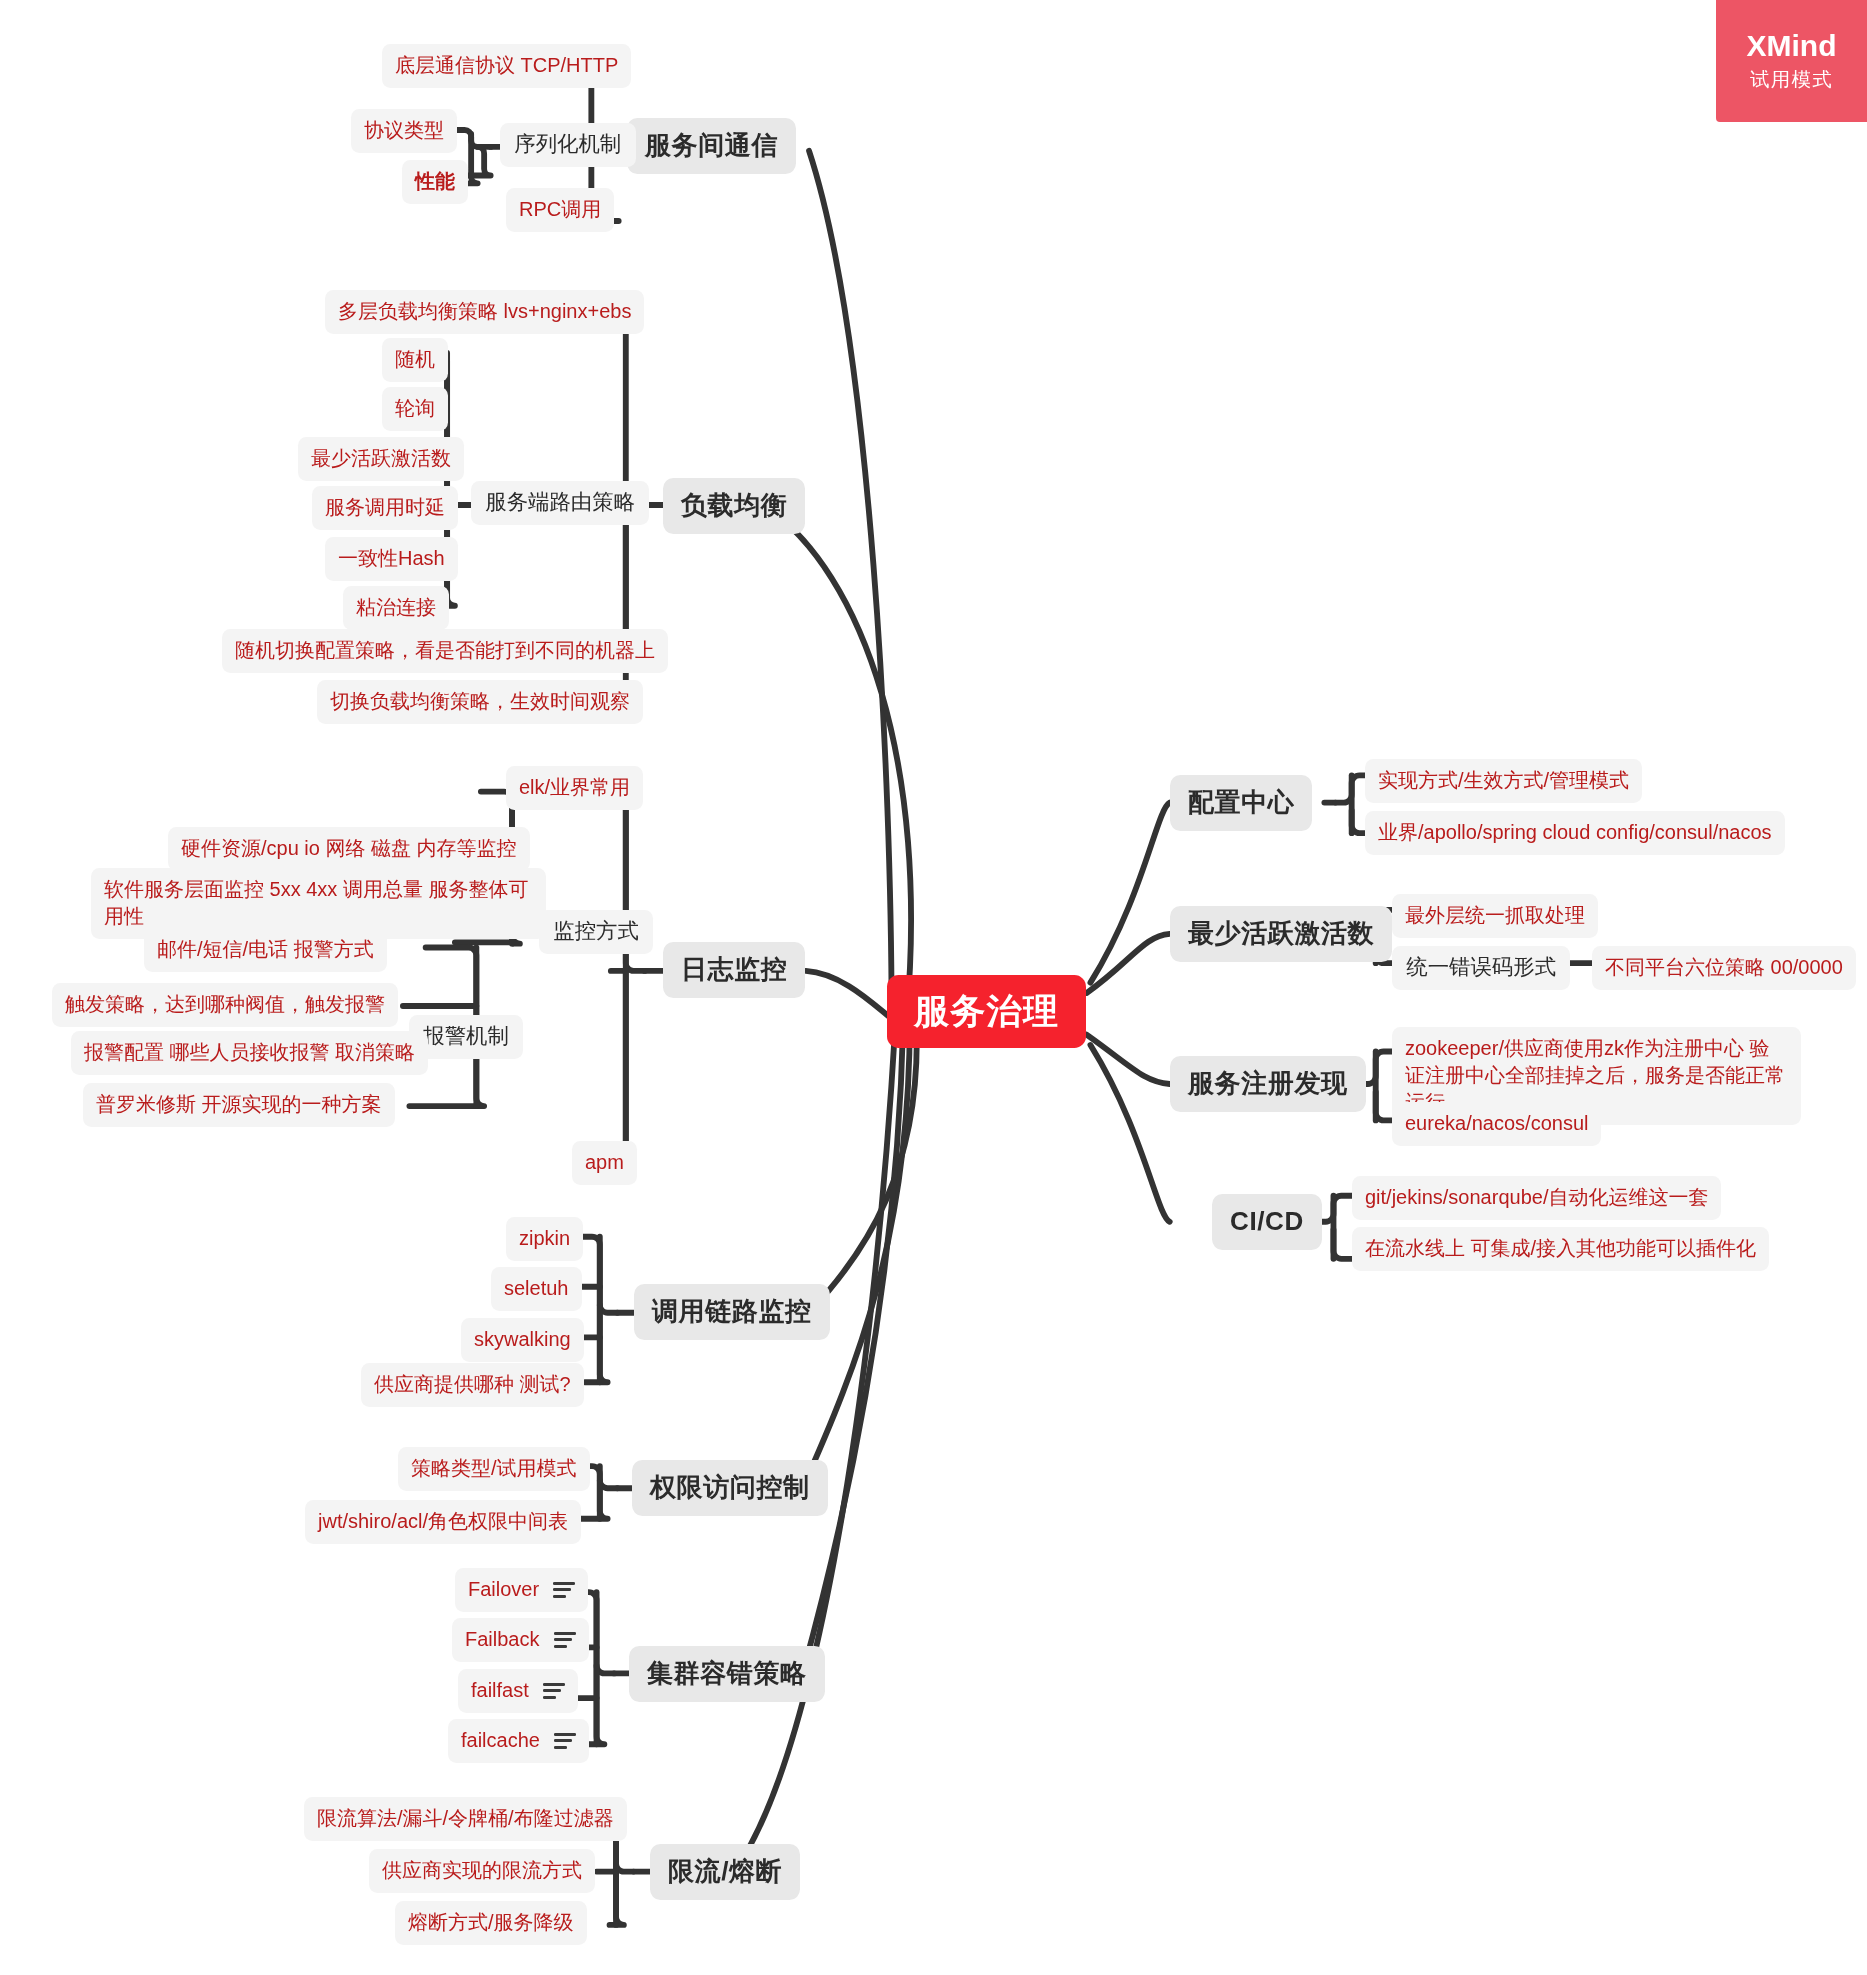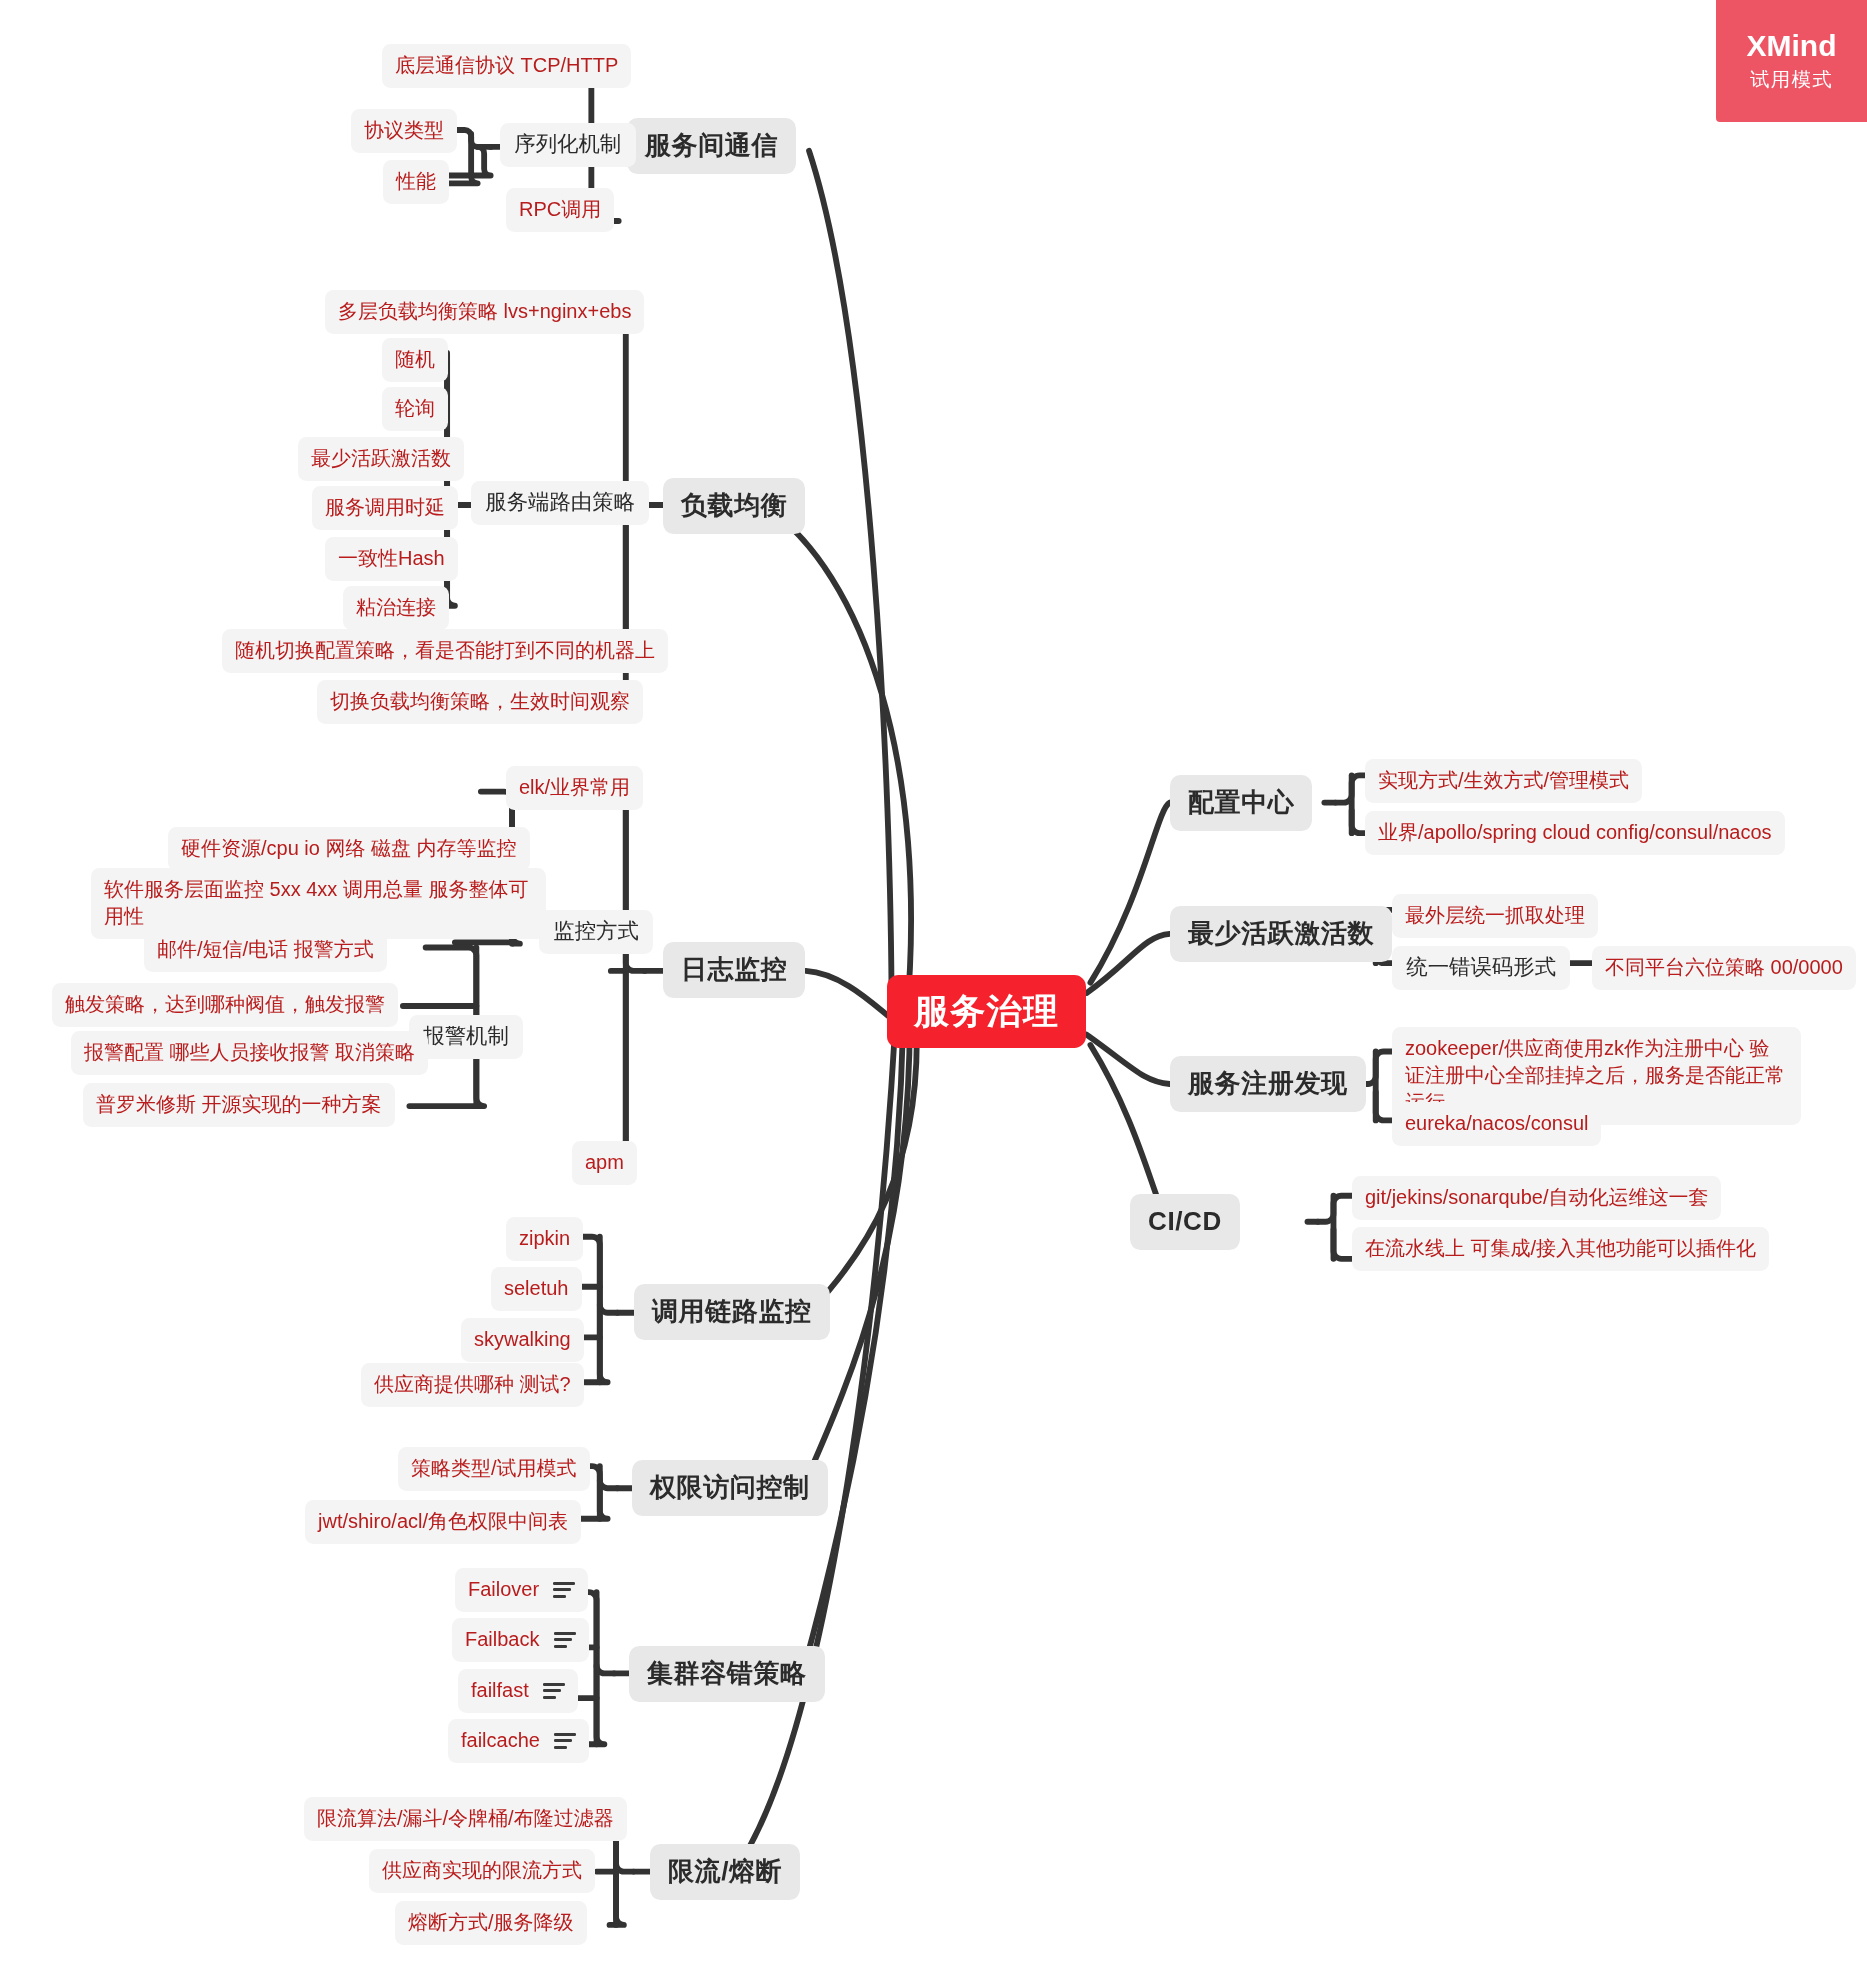--- a/index.html
+++ b/index.html
@@ -187,21 +187,21 @@
   </div>
   <div class="node b3 nowrap" style="left:382px; top:44px;">
     <span class="txt">底层通信协议 TCP/HTTP</span>
   </div>
   <div class="node b2" style="left:500px; top:123px;">
     <span class="txt">序列化机制</span>
   </div>
   <div class="node b3 nowrap" style="left:351px; top:109px;">
     <span class="txt">协议类型</span>
   </div>
-  <div class="node b3 nowrap" style="left:383px; top:160px;">
+  <div class="node b3 nowrap" style="left:402px; top:160px;font-weight:bold;">
     <span class="txt">性能</span>
   </div>
   <div class="node b3 nowrap" style="left:506px; top:188px;">
     <span class="txt">RPC调用</span>
   </div>
 
   <div class="node b1" style="left:663px; top:478px;">
     <span class="txt">负载均衡</span>
   </div>
   <div class="node b3 nowrap" style="left:325px; top:290px;">
@@ -370,21 +370,21 @@
   <div class="node b1" style="left:1170px; top:1056px;justify-content:flex-end;">
     <span class="txt">服务注册发现</span>
   </div>
   <div class="node b3 wrap" style="left:1392px; top:1027px; width:409px;">
     <span class="txt">zookeeper/供应商使用zk作为注册中心 验证注册中心全部挂掉之后，服务是否能正常运行</span>
   </div>
   <div class="node b3 nowrap" style="left:1392px; top:1102px;">
     <span class="txt">eureka/nacos/consul</span>
   </div>
 
-  <div class="node b1" style="left:1130px; top:1194px;text-align:center;">
+  <div class="node b1" style="left:1212px; top:1194px;text-align:center;">
     <span class="txt">CI/CD</span>
   </div>
   <div class="node b3 nowrap" style="left:1352px; top:1176px;">
     <span class="txt">git/jekins/sonarqube/自动化运维这一套</span>
   </div>
   <div class="node b3 nowrap" style="left:1352px; top:1227px;">
     <span class="txt">在流水线上 可集成/接入其他功能可以插件化</span>
   </div>
 
   <div class="xmind-badge">

